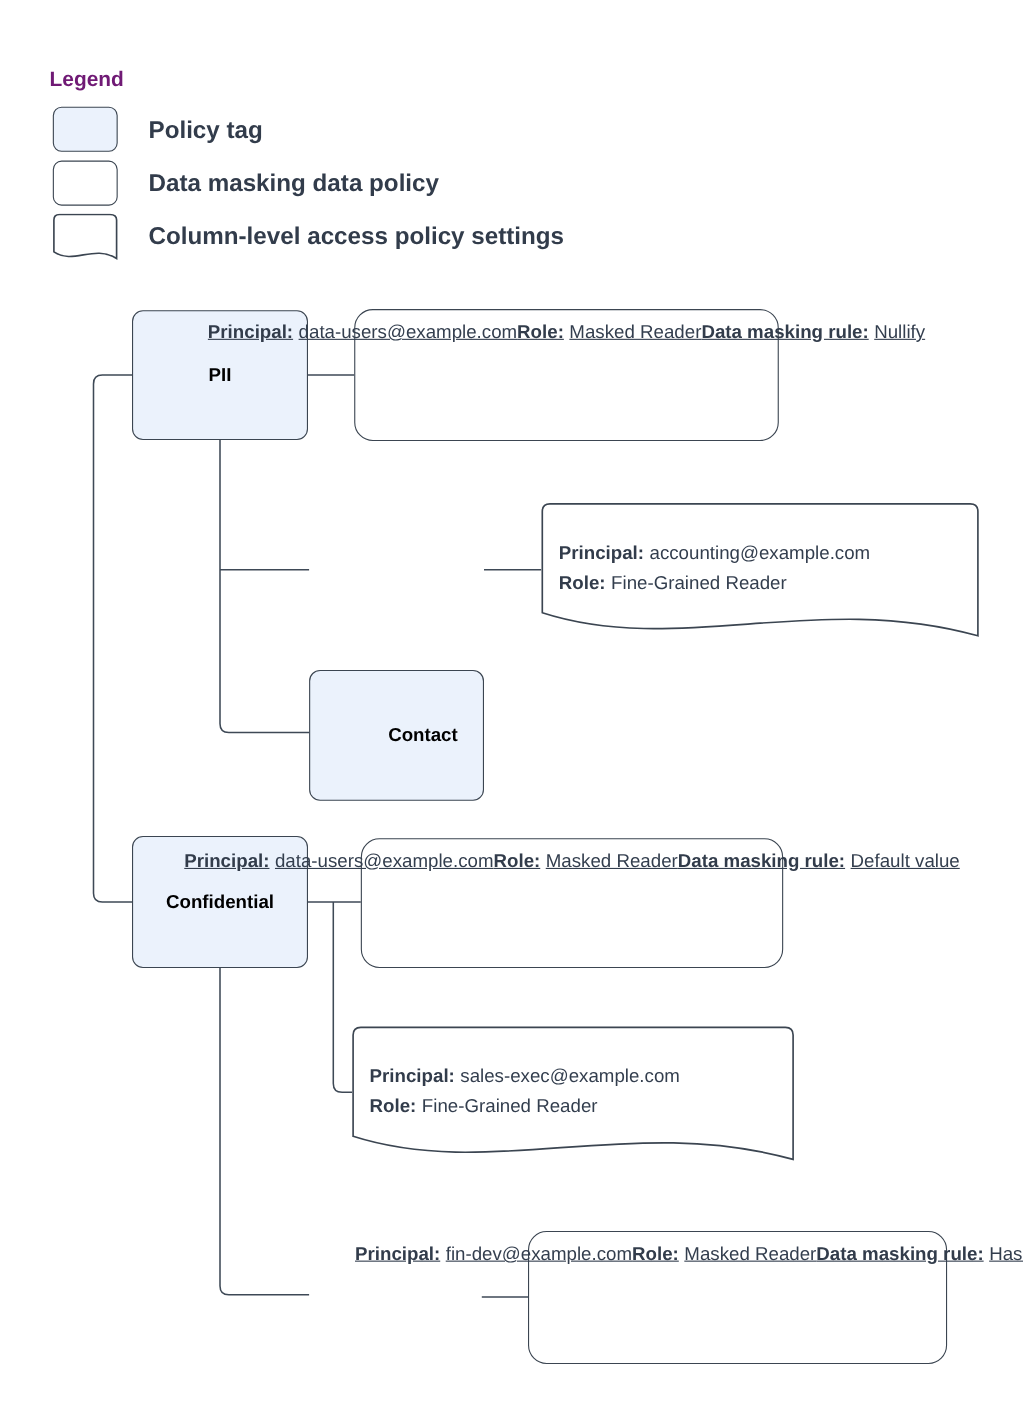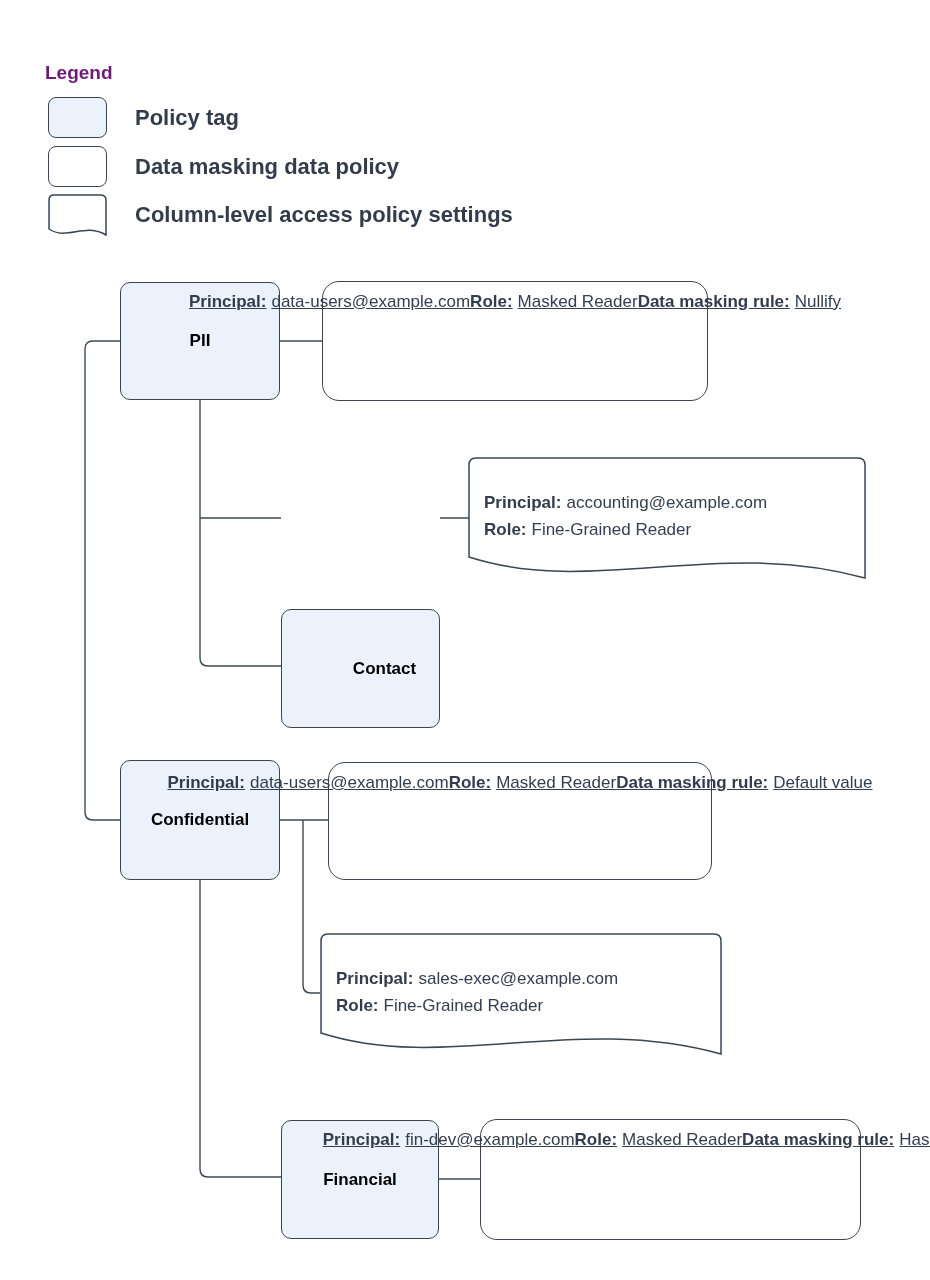--- a/index.html
+++ b/index.html
@@ -105,23 +105,20 @@
 
 
   <div class="tag" style="left:281px;top:609px;width:159px;height:119px;padding-left:48px;">
     <span>Contact</span>
   </div>
 
   <div class="tag" style="left:120px;top:760px;width:160px;height:120px;">
     <span>Confidential</span>
   </div>
 
-  <div class="tag" style="left:281px;top:1120px;width:158px;height:119px;">
-    <span>Financial</span>
-  </div>
 
   <div class="policy" style="left:322px;top:281px;width:386px;height:120px;">
     <div class="line">
       <span class="lbl">Principal:</span><span>data-users@example.com</span>
     </div>
     <div class="line">
       <span class="lbl">Role:</span><span>Masked Reader</span>
     </div>
     <div class="line">
       <span class="lbl">Data masking rule:</span><span>Nullify</span>
@@ -145,21 +142,21 @@
       <span class="lbl">Principal:</span><span>fin-dev@example.com</span>
     </div>
     <div class="line">
       <span class="lbl">Role:</span><span>Masked Reader</span>
     </div>
     <div class="line">
       <span class="lbl">Data masking rule:</span><span>Hash (SHA256)</span>
     </div>
   </div>
 
-  <div class="doc" style="left:468px;top:457px;width:350px;height:135px;">
+  <div class="doc" style="left:492px;top:457px;width:350px;height:135px;">
     <svg class="doc-shape" width="398" height="135" viewBox="0 0 398 135">
       <path d="M 8,1 L 390,1 Q 397,1 397,8 L 397,121 C 250,80 125,140 1,100 L 1,8 Q 1,1 8,1 Z" fill="#ffffff" stroke="#3B4551" stroke-width="1.5"></path>
     </svg>
     <div class="doc-text">
       <div class="line">
         <span class="lbl">Principal:</span><span>accounting@example.com</span>
       </div>
       <div class="line">
         <span class="lbl">Role:</span><span>Fine-Grained Reader</span>
       </div>

